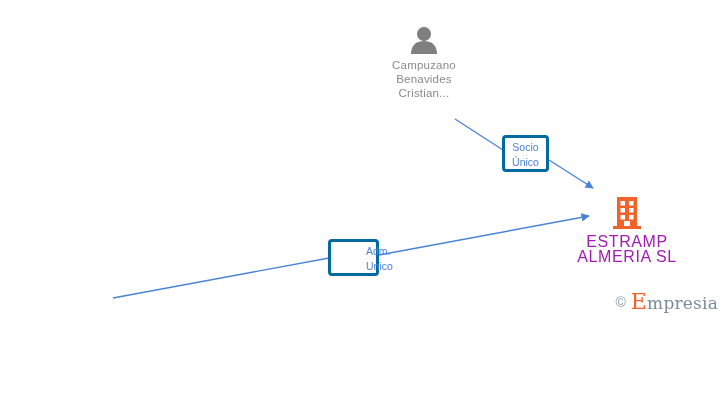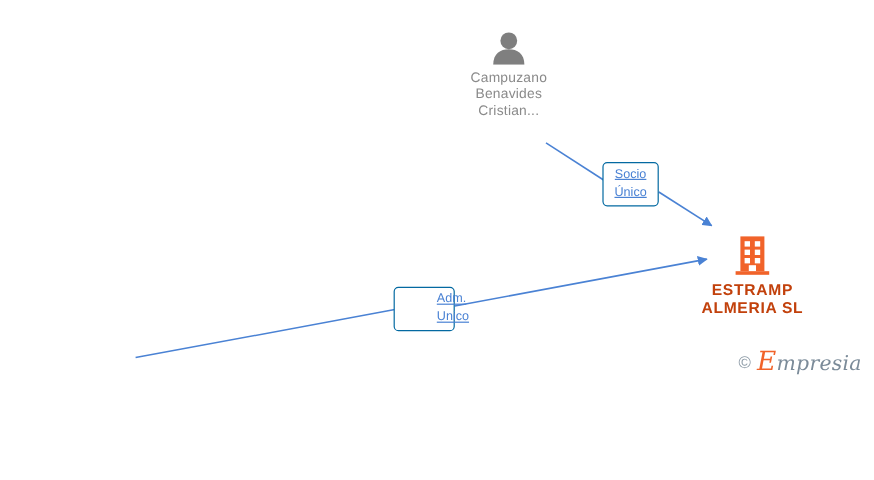--- a/index.html
+++ b/index.html
@@ -37,57 +37,55 @@
   .node-label {
     display: block;
     font-size: 11.5px;
     line-height: 14px;
     color: #8a8a8a;
     white-space: pre-line;
     margin-top: 4px;
     letter-spacing: 0.2px;
   }
   .node-label.company {
-    color: #c2410c;
-    font-weight: bold;
-    font-size: 13px;
+    color: #a21caf;
+    font-weight: normal;
+    font-size: 16px;
     line-height: 15px;
     letter-spacing: 0.6px;
   }
   .edge-label {
     position: absolute;
-    border: 1px solid #0369a1;
+    border: 3px solid #0369a1;
     border-radius: 4px;
     background: #ffffff;
     color: #4a82d4;
     font-size: 10.5px;
     line-height: 15px;
     text-align: center;
     padding: 2px 6px;
     white-space: pre-line;
     box-sizing: border-box;
-    text-decoration: underline;
   }
   #watermark {
     position: absolute;
     right: 10px;
     bottom: 6px;
     display: flex;
     align-items: center;
     gap: 5px;
     user-select: none;
   }
   .wm-copy {
     font-size: 14px;
     color: #8c9aa6;
     line-height: 1;
   }
   .wm-brand {
     font-family: "DejaVu Serif", serif;
-    font-style: italic;
     font-size: 17px;
     line-height: 1;
     color: #7b8b99;
     letter-spacing: 0.2px;
   }
   .wm-brand .wm-cap {
     color: #f1632a;
     font-size: 22px;
   }
 </style>

